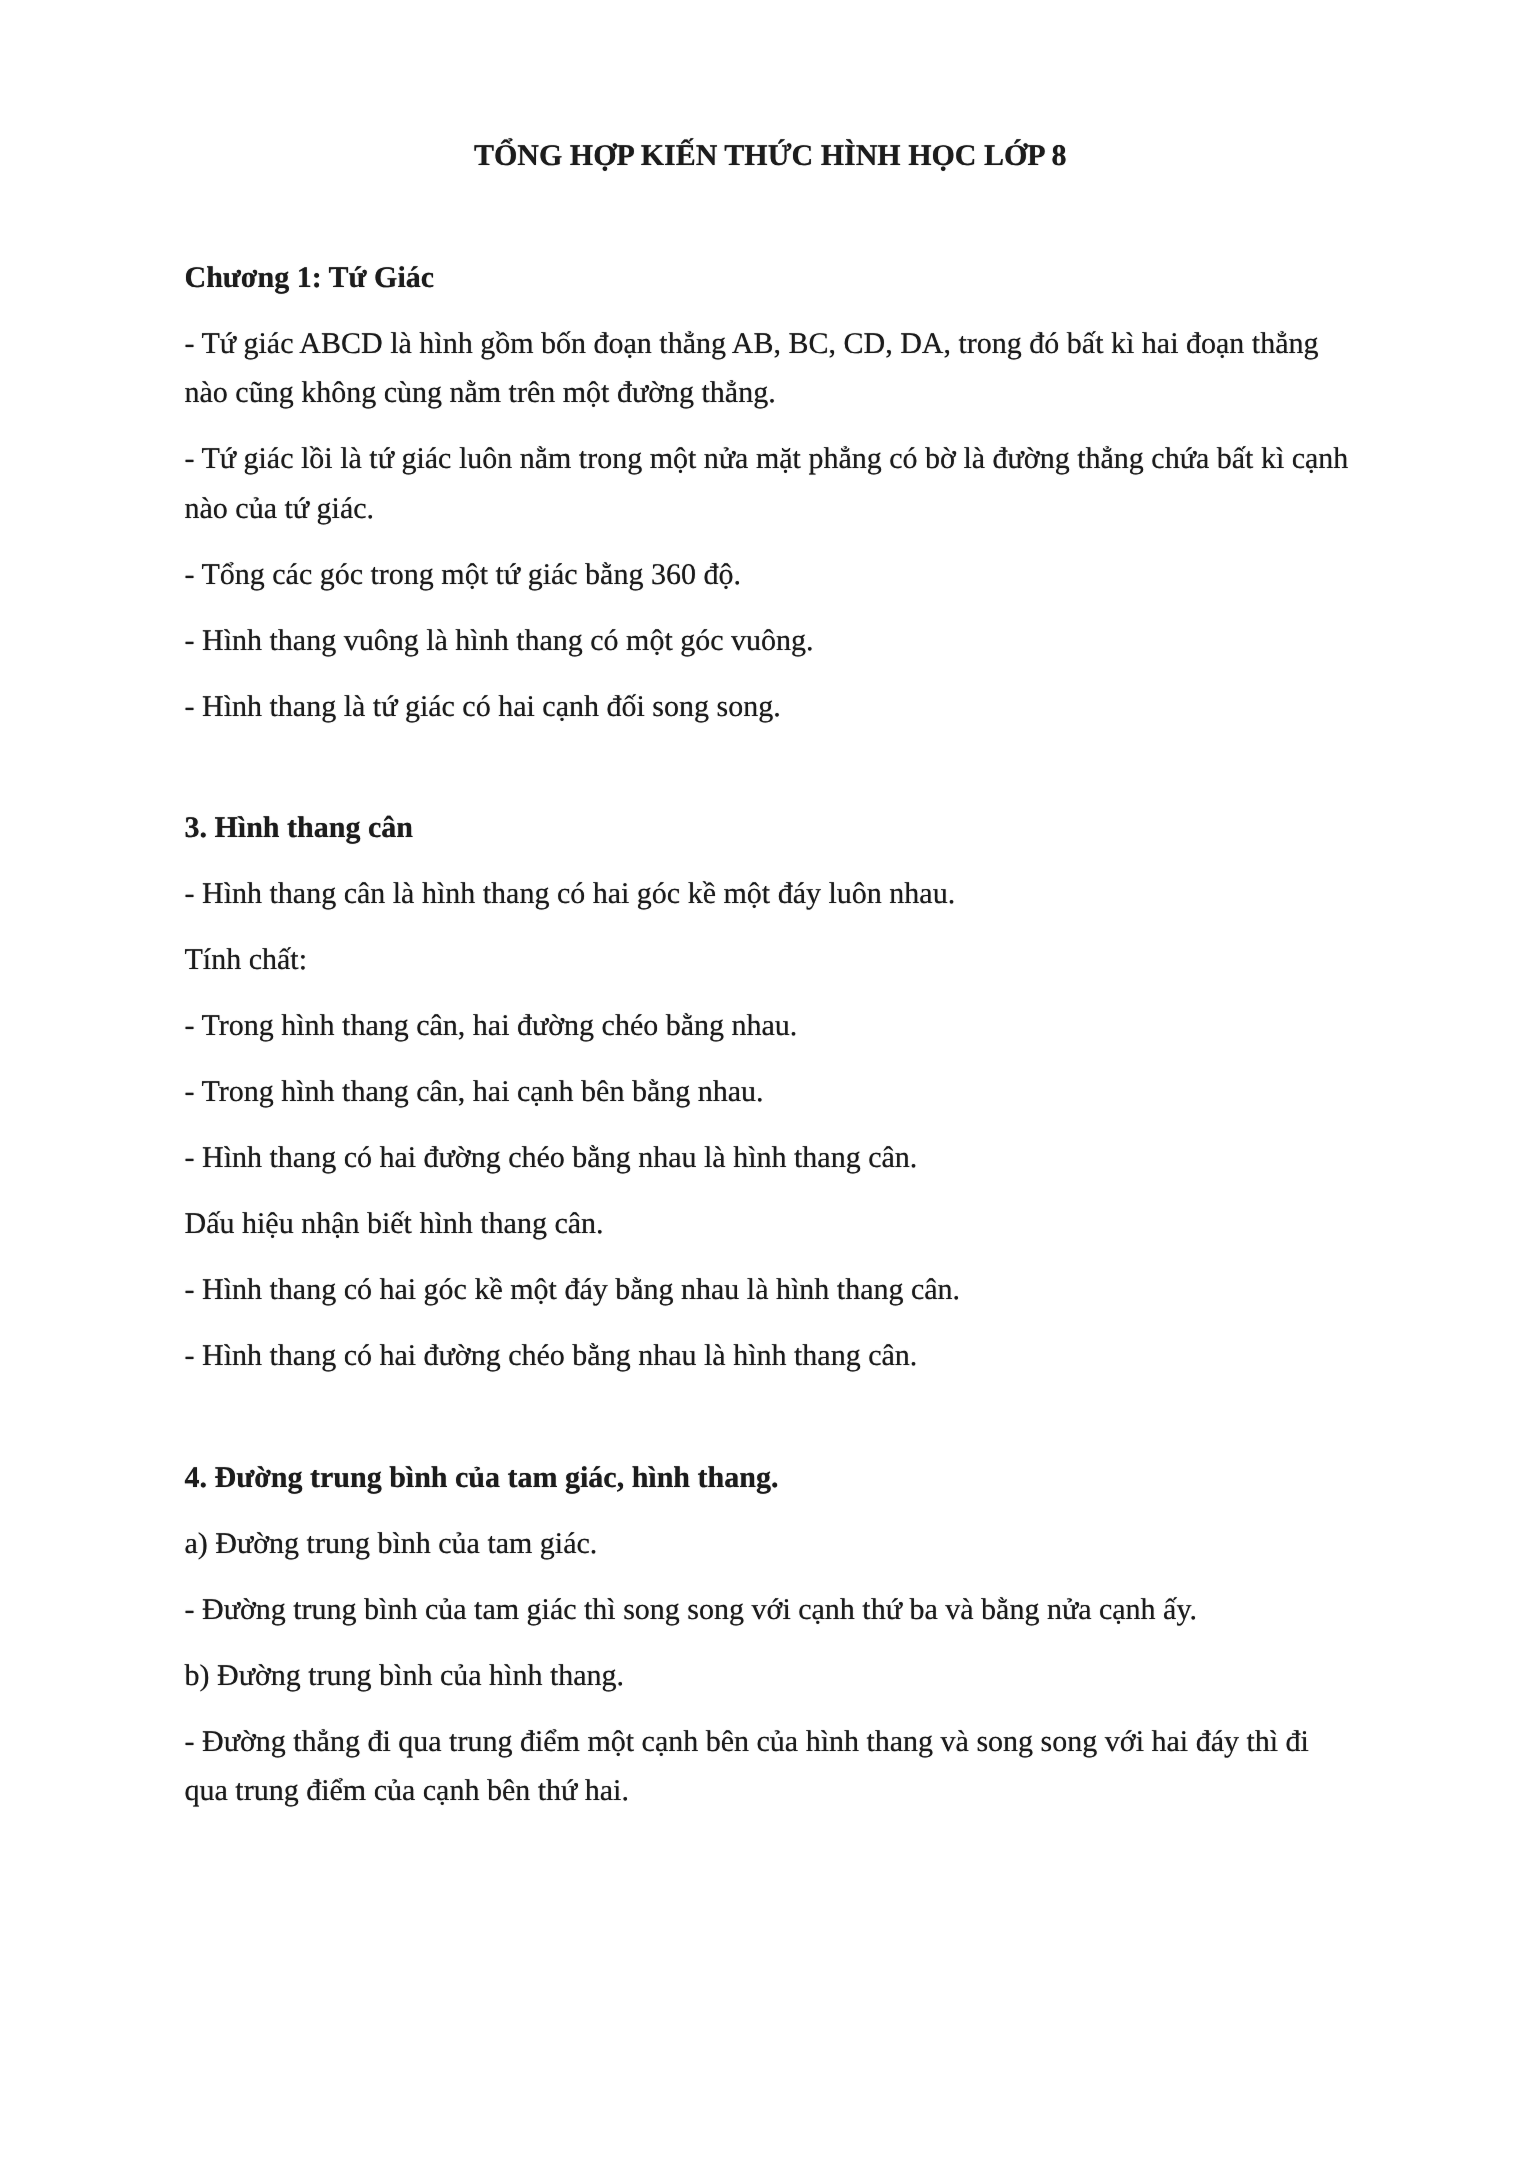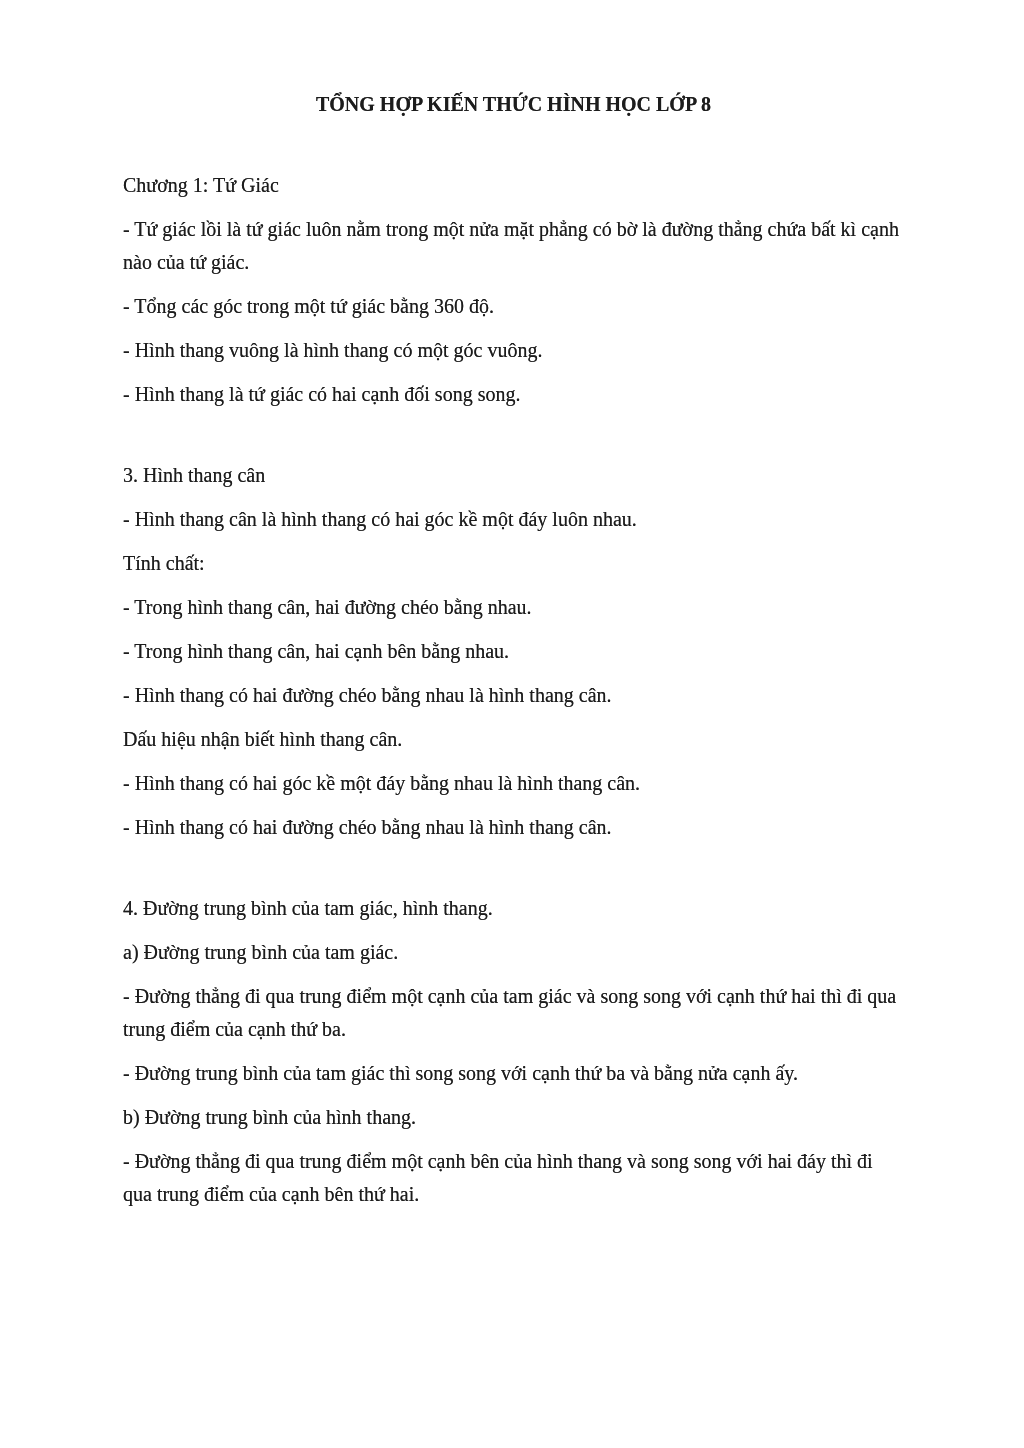--- a/index.html
+++ b/index.html
@@ -27,56 +27,56 @@
     line-height: 33px;
     margin: 0 0 14px 0;
   }
   .content p {
     font-size: 20px;
     line-height: 33px;
     margin: 0 0 11px 0;
     text-align: left;
   }
   .content p.b {
-    font-weight: normal;
+    font-weight: bold;
     margin-top: 48px;
   }
   .page-number {
     position: absolute;
     top: 1341px;
     left: 0;
     width: 100%;
     text-align: center;
     font-size: 15px;
     line-height: 20px;
   }
 </style>
 </head>
 <body>
 
 <div class="page">
   <div class="content">
     <h1 class="doc-title">TỔNG HỢP KIẾN THỨC HÌNH HỌC LỚP 8</h1>
 
     <p class="b">Chương 1: Tứ Giác</p>
+    <p>- Tứ giác ABCD là hình gồm bốn đoạn thẳng AB, BC, CD, DA, trong đó bất kì hai đoạn thẳng nào cũng không cùng nằm trên một đường thẳng.</p>
     <p>- Tứ giác lồi là tứ giác luôn nằm trong một nửa mặt phẳng có bờ là đường thẳng chứa bất kì cạnh nào của tứ giác.</p>
     <p>- Tổng các góc trong một tứ giác bằng 360 độ.</p>
     <p>- Hình thang vuông là hình thang có một góc vuông.</p>
     <p>- Hình thang là tứ giác có hai cạnh đối song song.</p>
     <p class="b">3. Hình thang cân</p>
     <p>- Hình thang cân là hình thang có hai góc kề một đáy luôn nhau.</p>
     <p>Tính chất:</p>
     <p>- Trong hình thang cân, hai đường chéo bằng nhau.</p>
     <p>- Trong hình thang cân, hai cạnh bên bằng nhau.</p>
     <p>- Hình thang có hai đường chéo bằng nhau là hình thang cân.</p>
     <p>Dấu hiệu nhận biết hình thang cân.</p>
     <p>- Hình thang có hai góc kề một đáy bằng nhau là hình thang cân.</p>
     <p>- Hình thang có hai đường chéo bằng nhau là hình thang cân.</p>
     <p class="b">4. Đường trung bình của tam giác, hình thang.</p>
     <p>a) Đường trung bình của tam giác.</p>
-    <p>- Đường thẳng đi qua trung điểm một cạnh của tam giác và song song với cạnh thứ hai thì đi qua trung điểm của cạnh thứ ba.</p>
     <p>- Đường trung bình của tam giác thì song song với cạnh thứ ba và bằng nửa cạnh ấy.</p>
     <p>b) Đường trung bình của hình thang.</p>
     <p>- Đường thẳng đi qua trung điểm một cạnh bên của hình thang và song song với hai đáy thì đi qua trung điểm của cạnh bên thứ hai.</p>
   </div>
 
   <div class="page-number">1</div>
 </div>
 
 </body></html>

